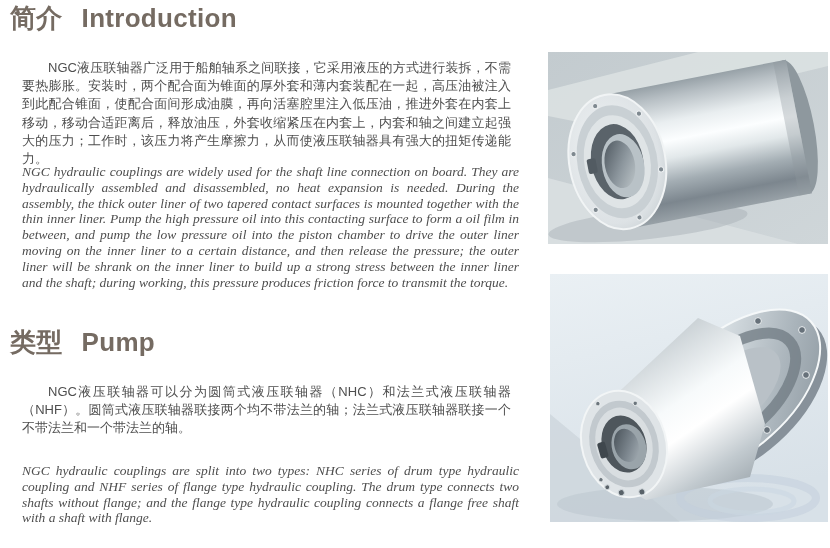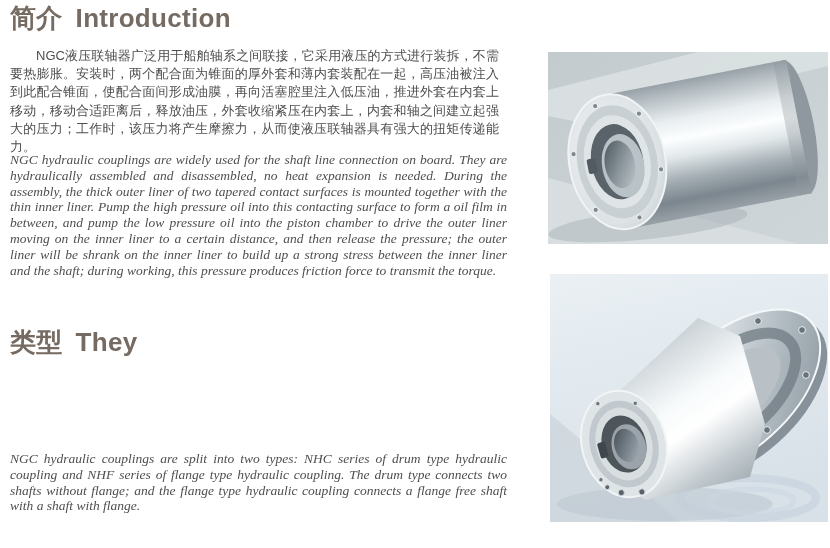--- a/index.html
+++ b/index.html
@@ -9,22 +9,22 @@
     font-family:"Liberation Sans",sans-serif;
     position:relative;overflow:hidden;
   }
   .page{position:absolute;inset:0;}
   .heading{
     position:absolute;left:10px;margin:0;
     color:#756b62;font-weight:bold;font-size:26px;
     font-family:"Liberation Sans",sans-serif;
     letter-spacing:.3px;white-space:nowrap;
   }
-  .heading .en-part{margin-left:13px;}
-  .para{position:absolute;left:10px;margin:0;color:#4e4e4e;text-align:justify;}
+  .heading .en-part{margin-left:19px;}
+  .para{position:absolute;left:10px;margin:12px;color:#4e4e4e;text-align:justify;}
   .zh-para{
     width:489px;font-size:13px;line-height:18.2px;
     text-indent:2em;
     font-family:"Liberation Sans",sans-serif;
   }
   .en-para{
     width:497px;font-size:13.5px;line-height:15.8px;
     font-family:"Liberation Serif","DejaVu Serif",serif;
     font-style:italic;
   }
@@ -44,22 +44,23 @@
 
 <div class="page">
 
   <h2 class="heading" id="heading-intro">
     <span class="zh-part">简介</span><span class="en-part">Introduction</span>
   </h2>
   <p class="para zh-para" id="para-zh-1">NGC液压联轴器广泛用于船舶轴系之间联接，它采用液压的方式进行装拆，不需要热膨胀。安装时，两个配合面为锥面的厚外套和薄内套装配在一起，高压油被注入到此配合锥面，使配合面间形成油膜，再向活塞腔里注入低压油，推进外套在内套上移动，移动合适距离后，释放油压，外套收缩紧压在内套上，内套和轴之间建立起强大的压力；工作时，该压力将产生摩擦力，从而使液压联轴器具有强大的扭矩传递能力。</p>
   <p class="para en-para" id="para-en-1">NGC hydraulic couplings are widely used for the shaft line connection on board. They are hydraulically assembled and disassembled, no heat expansion is needed. During the assembly, the thick outer liner of two tapered contact surfaces is mounted together with the thin inner liner. Pump the high pressure oil into this contacting surface to form a oil film in between, and pump the low pressure oil into the piston chamber to drive the outer liner moving on the inner liner to a certain distance, and then release the pressure; the outer liner will be shrank on the inner liner to build up a strong stress between the inner liner and the shaft; during working, this pressure produces friction force to transmit the torque.</p>
 
   <h2 class="heading" id="heading-type">
-    <span class="zh-part">类型</span><span class="en-part">They</span>
+    <span class="zh-part">类型</span><span class="en-part">Pump</span>
   </h2>
+  <p class="para zh-para" id="para-zh-2">NGC液压联轴器可以分为圆筒式液压联轴器（NHC）和法兰式液压联轴器（NHF）。圆筒式液压联轴器联接两个均不带法兰的轴；法兰式液压联轴器联接一个不带法兰和一个带法兰的轴。</p>
   <p class="para en-para" id="para-en-2">NGC hydraulic couplings are split into two types: NHC series of drum type hydraulic coupling and NHF series of flange type hydraulic coupling. The drum type connects two shafts without flange; and the flange type hydraulic coupling connects a flange free shaft with a shaft with flange.</p>
 
   <figure class="figure" id="fig-drum">
     <svg viewBox="0 0 280 192" xmlns="http://www.w3.org/2000/svg">
       <defs>
         <linearGradient id="g1bg" x1="0" y1="0" x2="1" y2="1">
           <stop offset="0" stop-color="#c3cbcf"></stop>
           <stop offset="1" stop-color="#cfd6d9"></stop>
         </linearGradient>
         <linearGradient id="g1metal" x1="0" y1="0" x2="0" y2="1">

